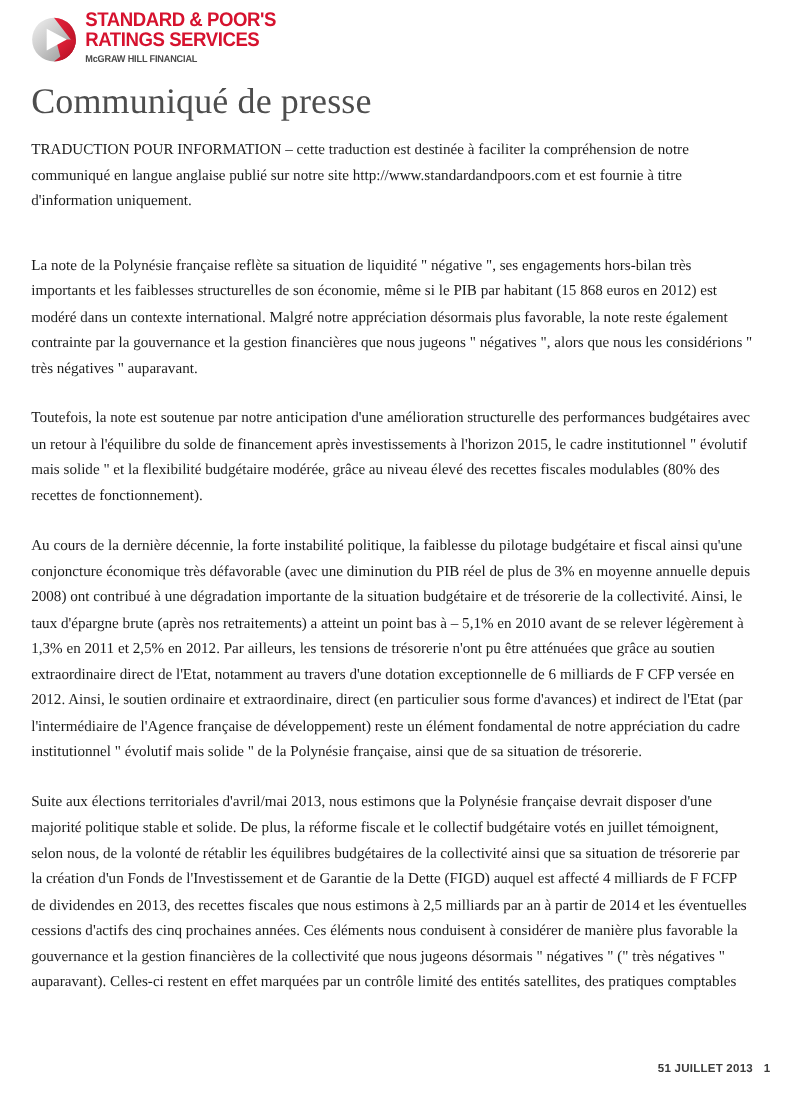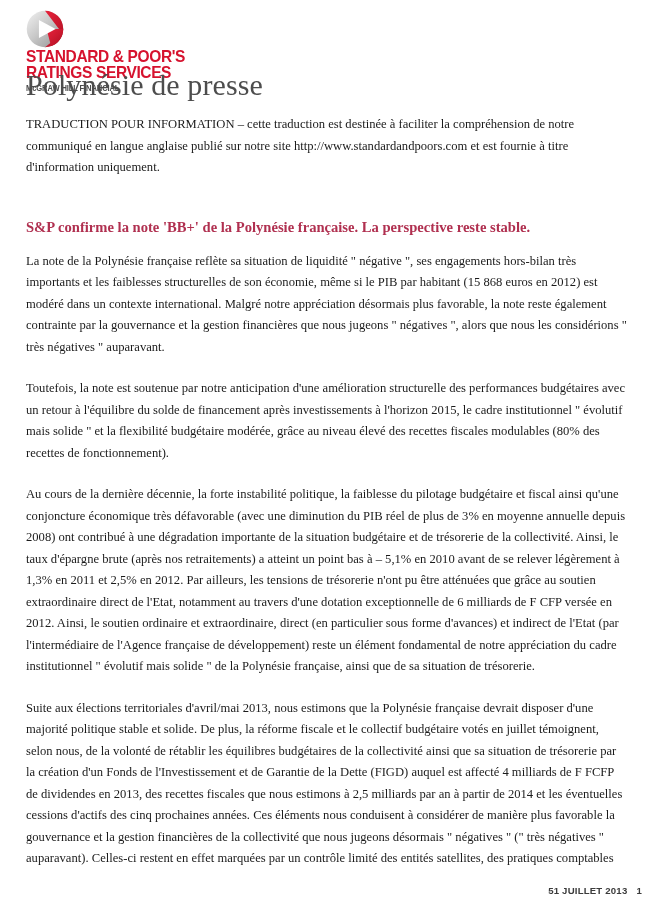--- a/index.html
+++ b/index.html
@@ -22,22 +22,21 @@
     height: 922px;
     box-sizing: border-box;
   }
 
   
   .logo-block {
     position: absolute;
     left: 26px;
     top: 9px;
     display: flex;
-    align-items: flex-start;
-    flex-direction: column;
+    align-items: center;
   }
   .logo-mark {
     width: 38px;
     height: 38px;
     margin-right: 7px;
     flex: 0 0 auto;
     margin-top: 1px;
   }
   .logo-words {
     display: block;
@@ -149,29 +148,28 @@
       <path d="M54 50 L98 50 A48 48 0 0 1 66 95 Z" fill="url(#gRed)"></path>
       <path d="M34 26 L78 50 L34 74 Z" fill="#ffffff"></path>
     </svg>
     <div class="logo-words">
       <div class="logo-line">STANDARD &amp; POOR'S</div>
       <div class="logo-line">RATINGS SERVICES</div>
       <div class="logo-sub">McGRAW HILL FINANCIAL</div>
     </div>
   </div>
 
-  <h1 class="doc-title">Polynésie de presse</h1>
+  <h1 class="doc-title">Communiqué de presse</h1>
 
   <div class="content">
 
     <p class="body-par">TRADUCTION POUR INFORMATION – cette traduction est destinée à faciliter la compréhension de notre communiqué en langue anglaise publié sur notre site http://www.standardandpoors.com et est fournie à titre d'information uniquement.</p>
 
     <div class="gap-before-head"></div>
 
-    <h2 class="red-head">S&amp;P confirme la note 'BB+' de la Polynésie française. La perspective reste stable.</h2>
 
     <p class="body-par">La note de la Polynésie française reflète sa situation de liquidité " négative ", ses engagements hors-bilan très importants et les faiblesses structurelles de son économie, même si le PIB par habitant (15 868 euros en 2012) est modéré dans un contexte international. Malgré notre appréciation désormais plus favorable, la note reste également contrainte par la gouvernance et la gestion financières que nous jugeons " négatives ", alors que nous les considérions " très négatives " auparavant.</p>
     <p class="body-par">Toutefois, la note est soutenue par notre anticipation d'une amélioration structurelle des performances budgétaires avec un retour à l'équilibre du solde de financement après investissements à l'horizon 2015, le cadre institutionnel " évolutif mais solide " et la flexibilité budgétaire modérée, grâce au niveau élevé des recettes fiscales modulables (80% des recettes de fonctionnement).</p>
     <p class="body-par">Au cours de la dernière décennie, la forte instabilité politique, la faiblesse du pilotage budgétaire et fiscal ainsi qu'une conjoncture économique très défavorable (avec une diminution du PIB réel de plus de 3% en moyenne annuelle depuis 2008) ont contribué à une dégradation importante de la situation budgétaire et de trésorerie de la collectivité. Ainsi, le taux d'épargne brute (après nos retraitements) a atteint un point bas à – 5,1% en 2010 avant de se relever légèrement à 1,3% en 2011 et 2,5% en 2012. Par ailleurs, les tensions de trésorerie n'ont pu être atténuées que grâce au soutien extraordinaire direct de l'Etat, notamment au travers d'une dotation exceptionnelle de 6 milliards de F CFP versée en 2012. Ainsi, le soutien ordinaire et extraordinaire, direct (en particulier sous forme d'avances) et indirect de l'Etat (par l'intermédiaire de l'Agence française de développement) reste un élément fondamental de notre appréciation du cadre institutionnel " évolutif mais solide " de la Polynésie française, ainsi que de sa situation de trésorerie.</p>
     <p class="body-par">Suite aux élections territoriales d'avril/mai 2013, nous estimons que la Polynésie française devrait disposer d'une majorité politique stable et solide. De plus, la réforme fiscale et le collectif budgétaire votés en juillet témoignent, selon nous, de la volonté de rétablir les équilibres budgétaires de la collectivité ainsi que sa situation de trésorerie par la création d'un Fonds de l'Investissement et de Garantie de la Dette (FIGD) auquel est affecté 4 milliards de F FCFP de dividendes en 2013, des recettes fiscales que nous estimons à 2,5 milliards par an à partir de 2014 et les éventuelles cessions d'actifs des cinq prochaines années. Ces éléments nous conduisent à considérer de manière plus favorable la gouvernance et la gestion financières de la collectivité que nous jugeons désormais " négatives " (" très négatives " auparavant). Celles-ci restent en effet marquées par un contrôle limité des entités satellites, des pratiques comptables</p>
 
   </div>
 
   <div class="footer">
     <span>51 JUILLET 2013</span><span class="page-num">1</span>

